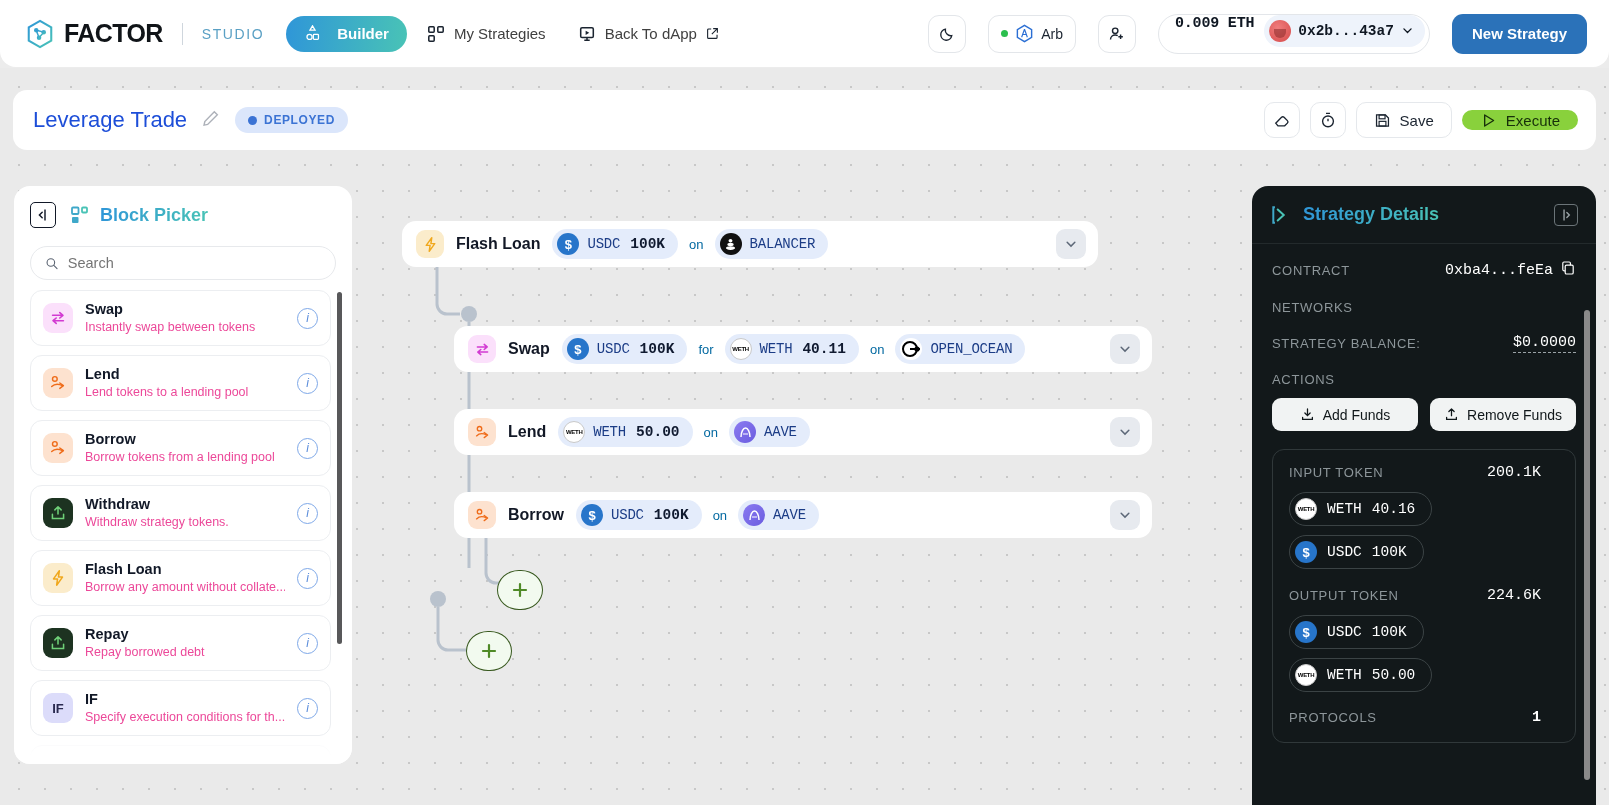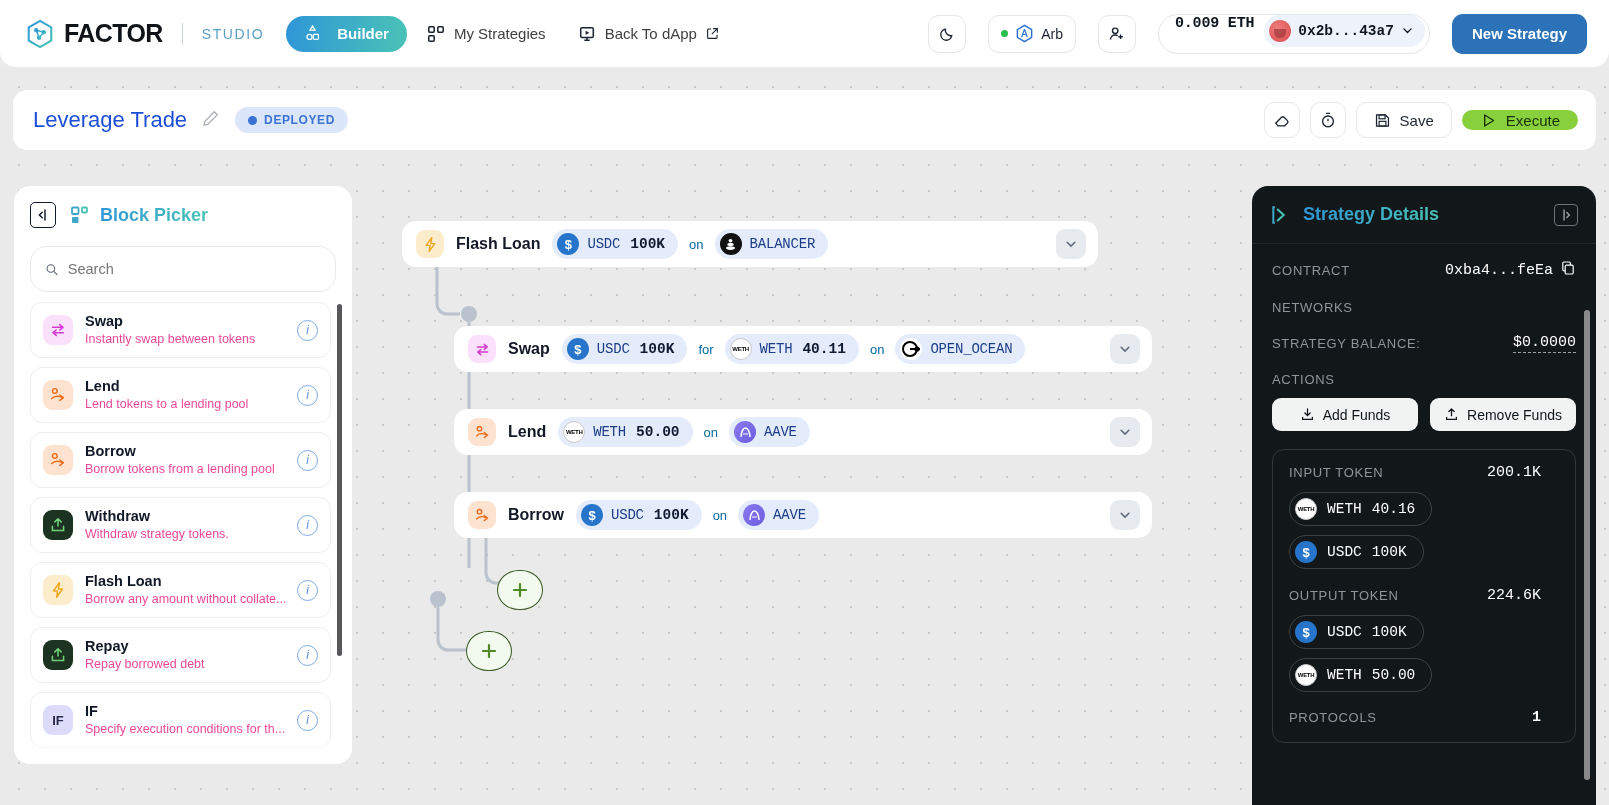--- a/index.html
+++ b/index.html
@@ -92,21 +92,21 @@
     position:absolute;left:14px;top:186px;width:338px;height:578px;background:#fff;border-radius:16px;
     overflow:hidden;z-index:15;
   }
   .picker-head{display:flex;align-items:center;padding:16px 8px 0 16px;gap:14px}
   .collapse-btn{width:26px;height:26px;border:1.8px solid #111827;border-radius:5px;display:flex;align-items:center;justify-content:center;flex:none}
   .picker-title-wrap{display:flex;align-items:center;gap:10px}
   .picker-title{font-size:18px;font-weight:bold;
     background:linear-gradient(95deg,#2f96d8 0%,#49c3b6 100%);
     -webkit-background-clip:text;background-clip:text;color:transparent}
   .search{
-    margin:18px 16px 0 16px;height:46px;border:1px solid #e7e9ec;border-radius:17px;
+    margin:18px 16px 0 16px;height:34px;border:1px solid #e7e9ec;border-radius:17px;
     display:flex;align-items:center;gap:9px;padding:0 14px;
   }
   .search input{border:0;outline:0;font-size:14.5px;color:#6b7280;font-family:"Liberation Sans",sans-serif;width:100%;background:transparent}
   .blocks{margin:10px 10px 0 16px;display:flex;flex-direction:column;gap:9px;position:relative}
   .block-item{
     height:56px;border:1px solid #eceef1;border-radius:12px;background:#fff;
     display:flex;align-items:center;padding:0 12px;gap:12px;width:301px;
   }
   .bi-icon{width:30px;height:30px;border-radius:9px;display:flex;align-items:center;justify-content:center;flex:none}
   .bi-text{display:flex;flex-direction:column;gap:2px;overflow:hidden}

